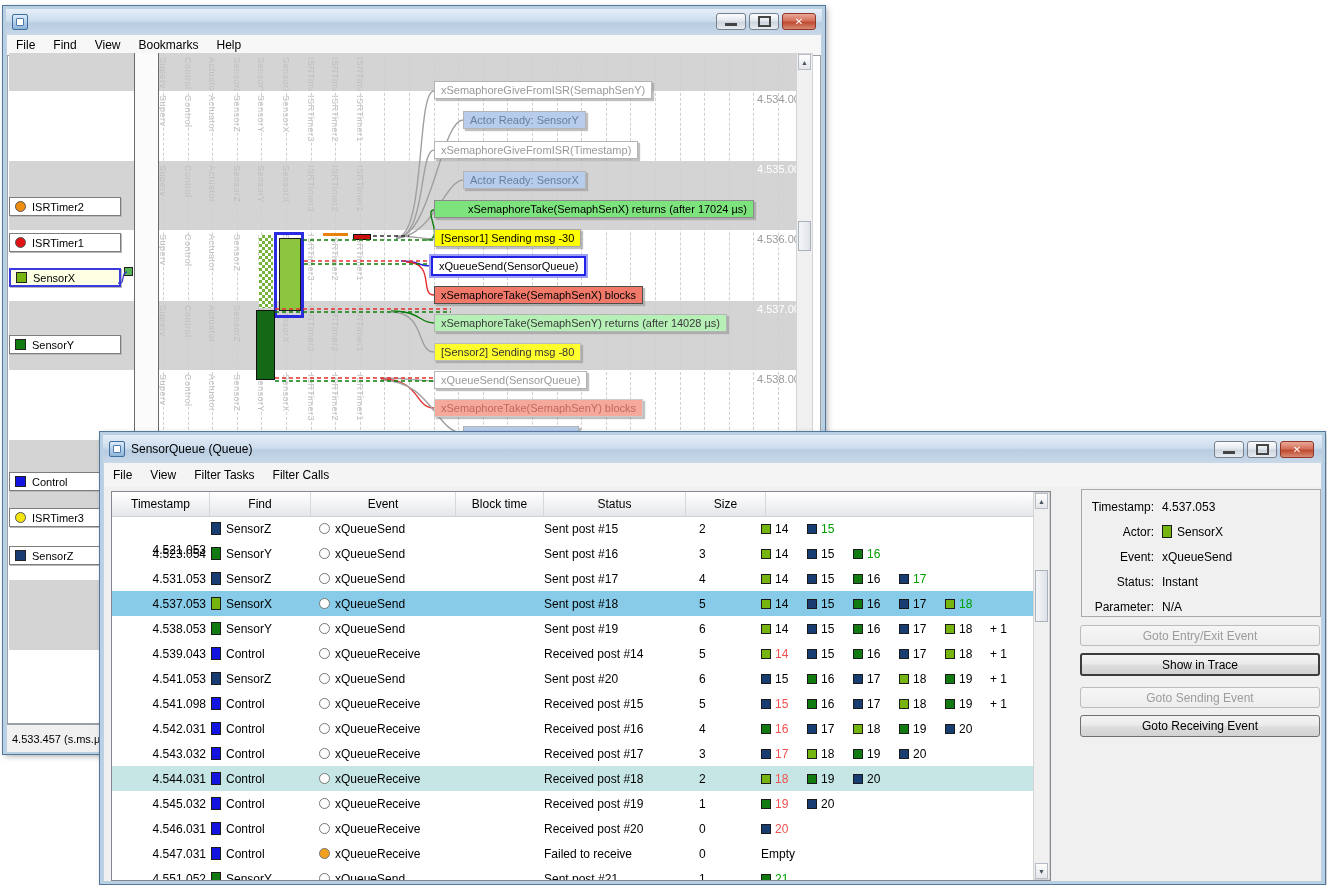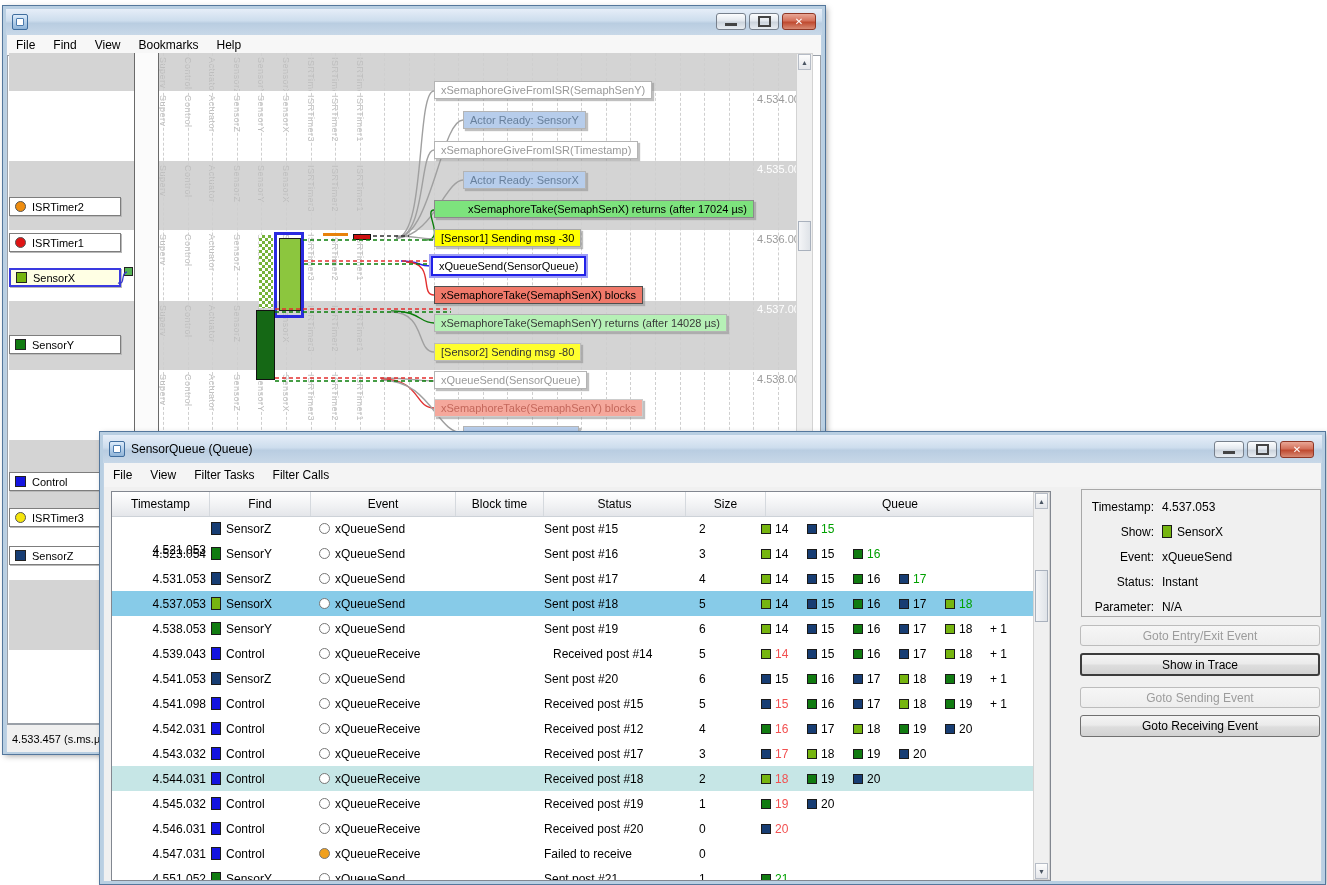--- a/index.html
+++ b/index.html
@@ -353,21 +353,20 @@
     </div>
   <div class="qcontent" id="qcontent" style="left:1px;top:52px;width:1217px;height:394px;">
       <div class="qtable" style="left: 7px; top: 4px; width: 940px; height: 390px;">
         <div class="qheader">
           <div class="qhcell" style="left: 0px; width: 98px;">Timestamp</div>
           <div class="qhcell" style="left: 98px; width: 101px;">Find</div>
           <div class="qhcell" style="left: 199px; width: 145px;">Event</div>
           <div class="qhcell" style="left: 344px; width: 88px;">Block time</div>
           <div class="qhcell" style="left: 432px; width: 142px;">Status</div>
           <div class="qhcell" style="left: 574px; width: 80px;">Size</div>
-          <div class="qhcell" style="left: 654px; width: 269px;">Queue</div>
         </div>
         <div class="qrow" style="top: 24px;">
           <div class="qcell" style="left: 0px; width: 94px; justify-content: flex-end; margin-top: 21px;">4.521.053</div>
           <div class="qcell" style="left: 99px; width: 99px;">
             <div class="sq" style="background: rgb(23, 61, 115);"></div>
             <span style="margin-left: 5px;">SensorZ</span>
           </div>
           <div class="qcell" style="left: 207px; width: 130px;">
             <div class="evdot"></div>
             <span style="margin-left: 5px;">xQueueSend</span>
@@ -517,21 +516,21 @@
         <div class="qrow" style="top: 149px;">
           <div class="qcell" style="left: 0px; width: 94px; justify-content: flex-end;">4.539.043</div>
           <div class="qcell" style="left: 99px; width: 99px;">
             <div class="sq" style="background: rgb(20, 20, 224);"></div>
             <span style="margin-left: 5px;">Control</span>
           </div>
           <div class="qcell" style="left: 207px; width: 130px;">
             <div class="evdot"></div>
             <span style="margin-left: 5px;">xQueueReceive</span>
           </div>
-          <div class="qcell" style="left: 441px; width: 140px;">Received post #14</div>
+          <div class="qcell" style="left: 432px; width: 140px;">Received post #14</div>
           <div class="qcell" style="left: 587px; width: 40px;">5</div>
           <div class="qcell" style="left: 649px; width: 274px;">
             <span style="position: absolute; left: 0px; display: flex; align-items: center;">
               <span class="qsq" style="background: rgb(118, 181, 16);"></span>
               <span style="margin-left: 4px; color: rgb(242, 80, 80);">14</span>
             </span>
             <span style="position: absolute; left: 46px; display: flex; align-items: center;">
               <span class="qsq" style="background: rgb(23, 61, 115);"></span>
               <span style="margin-left: 4px; color: rgb(0, 0, 0);">15</span>
             </span>
@@ -625,21 +624,21 @@
         <div class="qrow" style="top: 224px;">
           <div class="qcell" style="left: 0px; width: 94px; justify-content: flex-end;">4.542.031</div>
           <div class="qcell" style="left: 99px; width: 99px;">
             <div class="sq" style="background: rgb(20, 20, 224);"></div>
             <span style="margin-left: 5px;">Control</span>
           </div>
           <div class="qcell" style="left: 207px; width: 130px;">
             <div class="evdot"></div>
             <span style="margin-left: 5px;">xQueueReceive</span>
           </div>
-          <div class="qcell" style="left: 432px; width: 140px;">Received post #12</div>
+          <div class="qcell" style="left: 432px; width: 140px;">Received post #16</div>
           <div class="qcell" style="left: 587px; width: 40px;">4</div>
           <div class="qcell" style="left: 649px; width: 274px;">
             <span style="position: absolute; left: 0px; display: flex; align-items: center;">
               <span class="qsq" style="background: rgb(17, 123, 17);"></span>
               <span style="margin-left: 4px; color: rgb(242, 80, 80);">16</span>
             </span>
             <span style="position: absolute; left: 46px; display: flex; align-items: center;">
               <span class="qsq" style="background: rgb(23, 61, 115);"></span>
               <span style="margin-left: 4px; color: rgb(0, 0, 0);">17</span>
             </span>
@@ -762,20 +761,23 @@
           <div class="qcell" style="left: 99px; width: 99px;">
             <div class="sq" style="background: rgb(20, 20, 224);"></div>
             <span style="margin-left: 5px;">Control</span>
           </div>
           <div class="qcell" style="left: 207px; width: 130px;">
             <div class="evdot o"></div>
             <span style="margin-left: 5px;">xQueueReceive</span>
           </div>
           <div class="qcell" style="left: 432px; width: 140px;">Failed to receive</div>
           <div class="qcell" style="left: 587px; width: 40px;">0</div>
+          <div class="qcell" style="left: 649px; width: 274px;">
+            <span>Empty</span>
+          </div>
         </div>
         <div class="qrow" style="top: 374px;">
           <div class="qcell" style="left: 0px; width: 94px; justify-content: flex-end;">4.551.052</div>
           <div class="qcell" style="left: 99px; width: 99px;">
             <div class="sq" style="background: rgb(17, 123, 17);"></div>
             <span style="margin-left: 5px;">SensorY</span>
           </div>
           <div class="qcell" style="left: 207px; width: 130px;">
             <div class="evdot"></div>
             <span style="margin-left: 5px;">xQueueSend</span>
@@ -796,21 +798,21 @@
         </div>
       </div>
       <div class="infobox" style="left: 977px; top: 2px; width: 240px; height: 128px;">
         <div class="ifrow" style="top: 4px; width: 100%;">
           <span class="iflabel">Timestamp:</span>
           <span class="ifvalue">
             <span>4.537.053</span>
           </span>
         </div>
         <div class="ifrow" style="top: 29px; width: 100%;">
-          <span class="iflabel">Show:</span>
+          <span class="iflabel">Actor:</span>
           <span class="ifvalue">
             <span class="sq" style="background: rgb(118, 181, 16);"></span>
             <span>SensorX</span>
           </span>
         </div>
         <div class="ifrow" style="top: 54px; width: 100%;">
           <span class="iflabel">Event:</span>
           <span class="ifvalue">
             <span>xQueueSend</span>
           </span>

